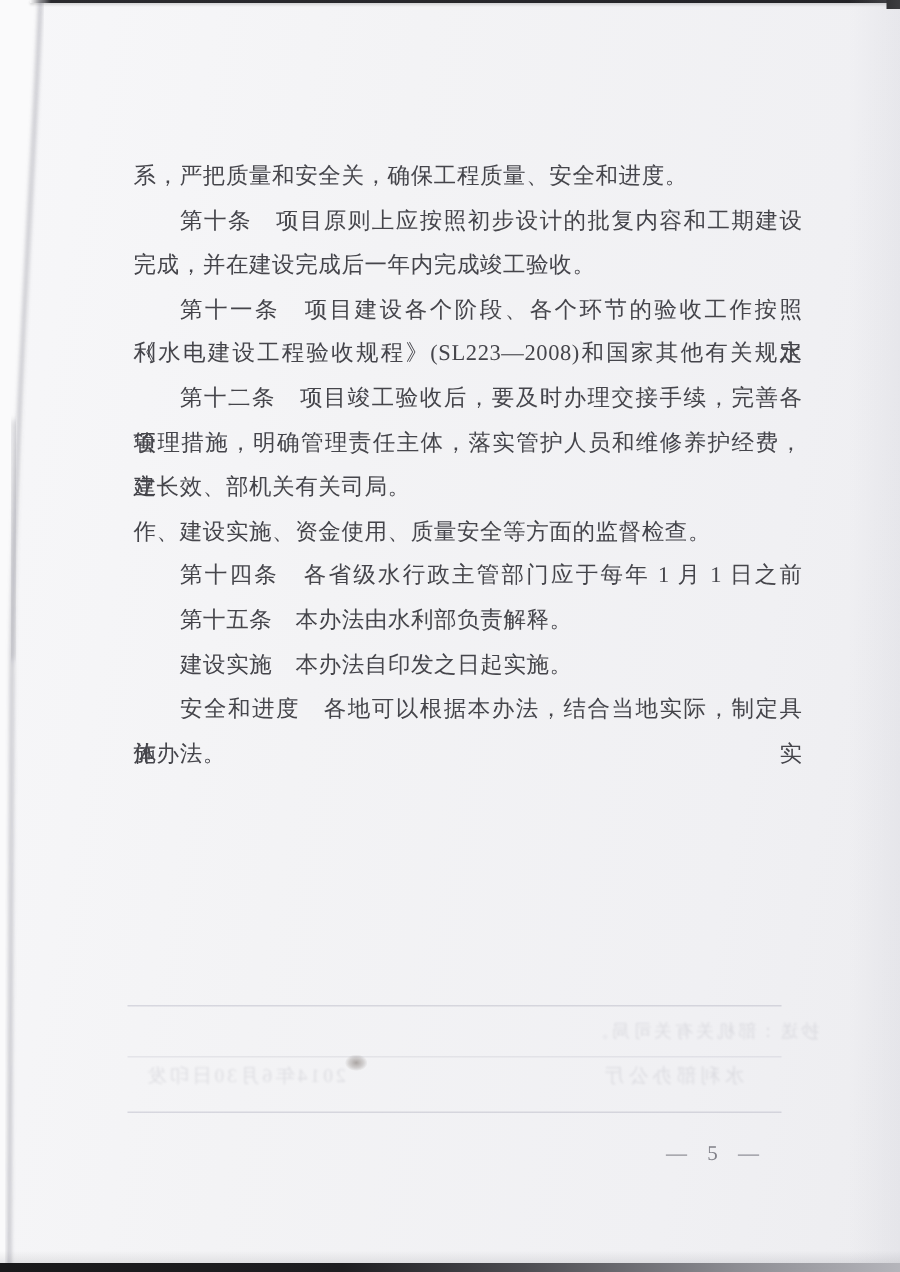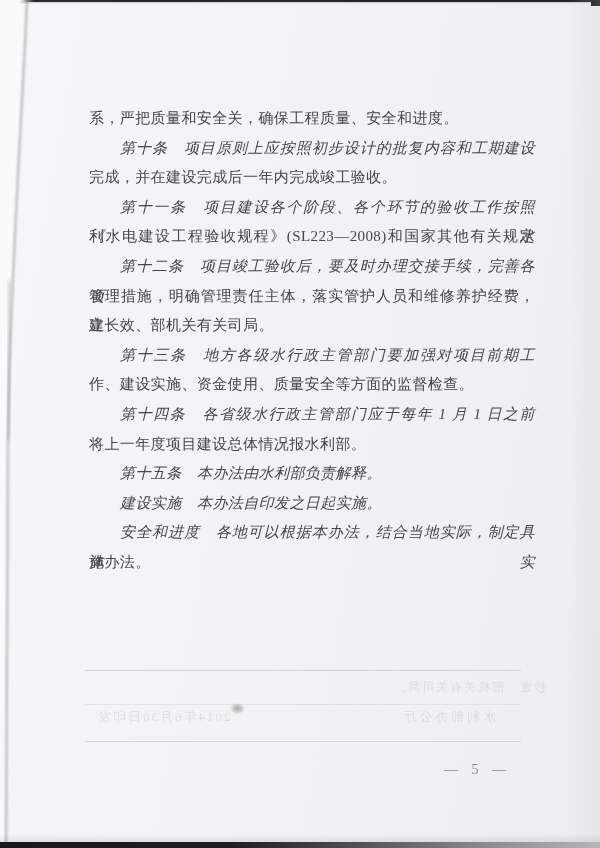--- a/index.html
+++ b/index.html
@@ -45,21 +45,21 @@
   
   .content{
     position:absolute;left:89px;top:104px;width:446px;
     font-size:15px;line-height:29.6px;
     color:#45454b;
     letter-spacing:0.4px;
     text-align:justify;
   }
   .ln{height:29.6px;white-space:nowrap;}
   .ln.fill{white-space:normal;text-align:justify;text-align-last:justify;-moz-text-align-last:justify;}
-  .ln.indent{text-indent:31px;font-style:italic;}
+  .ln.indent{text-indent:31px;}
   
   .page-number{
     position:absolute;left:444px;top:762px;
     color:#82828a;font-size:14px;letter-spacing:5px;white-space:nowrap;
   }
   .bleed-rule{position:absolute;left:85px;width:436px;height:1px;background:rgba(150,150,168,0.30);}
   .bleed-rule.r2{opacity:0.55;}
   .bleed-text{
     position:absolute;transform:scaleX(-1);opacity:0.12;
     color:#4a4a5e;filter:blur(0.6px);white-space:nowrap;
@@ -101,24 +101,22 @@
 
   <div class="content">
     <div class="ln">系，严把质量和安全关，确保工程质量、安全和进度。</div>
     <div class="ln indent fill">第十条　项目原则上应按照初步设计的批复内容和工期建设</div>
     <div class="ln">完成，并在建设完成后一年内完成竣工验收。</div>
     <div class="ln indent fill">第十一条　项目建设各个阶段、各个环节的验收工作按照《水</div>
     <div class="ln fill">利水电建设工程验收规程》(SL223—2008)和国家其他有关规定</div>
     <div class="ln indent fill">第十二条　项目竣工验收后，要及时办理交接手续，完善各项</div>
     <div class="ln fill">管理措施，明确管理责任主体，落实管护人员和维修养护经费，建</div>
     <div class="ln">立长效、部机关有关司局。</div>
-    <div class="ln indent fill">第十三条　地方各级水行政主管部门要加强对项目前期工</div>
     <div class="ln">作、建设实施、资金使用、质量安全等方面的监督检查。</div>
     <div class="ln indent fill">第十四条　各省级水行政主管部门应于每年 1 月 1 日之前</div>
-    <div class="ln">将上一年度项目建设总体情况报水利部。</div>
     <div class="ln indent">第十五条　本办法由水利部负责解释。</div>
     <div class="ln indent">建设实施　本办法自印发之日起实施。</div>
     <div class="ln indent fill">安全和进度　各地可以根据本办法，结合当地实际，制定具体实</div>
     <div class="ln">施办法。</div>
   </div>
 
   <div class="bleed-rule" style="top:670px;"></div>
   <div class="bleed-rule r2" style="top:704px;"></div>
   <div class="bleed-rule" style="top:741px;"></div>
 

